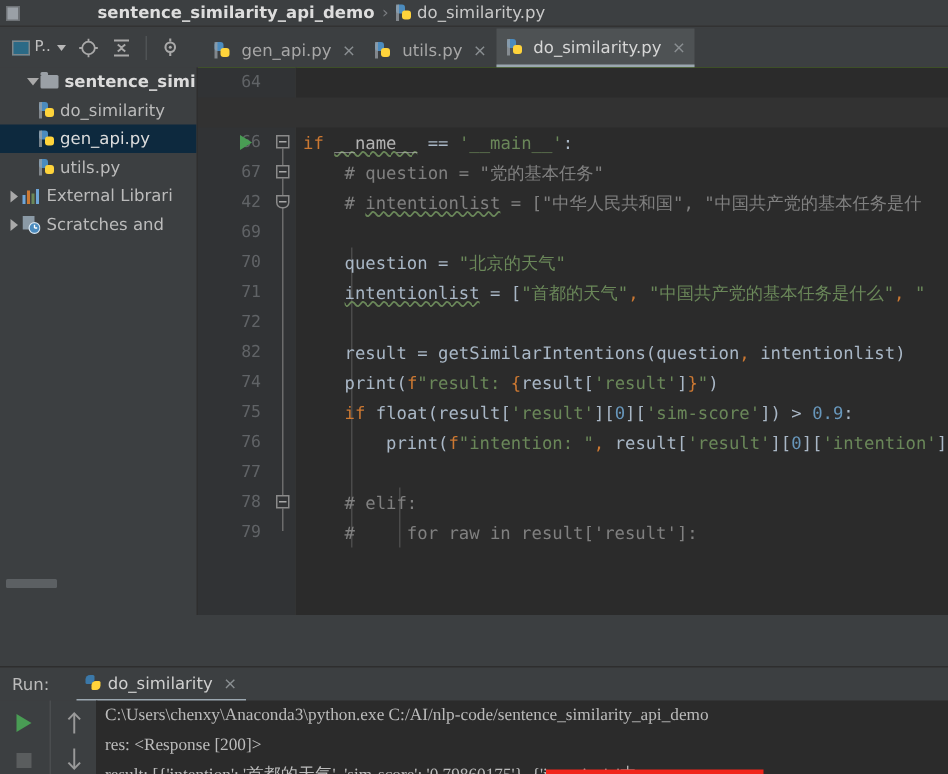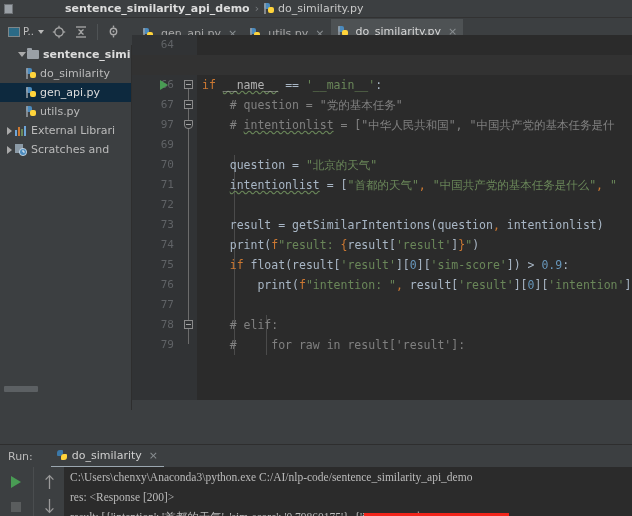--- a/index.html
+++ b/index.html
@@ -141,21 +141,21 @@
   .scratch-icon {
     width: 12px; height: 11px; margin-right: 4px; flex: 0 0 12px; position: relative;
   }
   #proj-hscroll {
     position: absolute; left: 4px; top: 341px; width: 34px; height: 6px;
     background: #5c6063; border-radius: 1px;
   }
 
   
   #editor {
-    position: absolute; left: 132px; top: 35px; width: 500px; height: 365px;
+    position: absolute; left: 132px; top: 45px; width: 500px; height: 365px;
     background: #4d7c0f;
     overflow: hidden;
   }
   #gutter {
     position: absolute; left: 0; top: 0; width: 48px; height: 365px;
     background: #313335;
   }
   #folds {
     position: absolute; left: 48px; top: 0; width: 17px; height: 365px;
     background: #313335;
@@ -423,26 +423,26 @@
     <div id="proj-hscroll"></div>
   </div>
 
   <div id="editor">
 
     <div id="gutter">
       <span class="lnum" style="top:0px">64</span>
       <span class="lnum cur" style="top:20px">65</span>
       <span class="lnum" style="top:40px">66</span>
       <span class="lnum" style="top:60px">67</span>
-      <span class="lnum" style="top:80px">97</span>
+      <span class="lnum" style="top:80px">42</span>
       <span class="lnum" style="top:100px">69</span>
       <span class="lnum" style="top:120px">70</span>
       <span class="lnum" style="top:140px">71</span>
       <span class="lnum" style="top:160px">72</span>
-      <span class="lnum" style="top:180px">73</span>
+      <span class="lnum" style="top:180px">82</span>
       <span class="lnum" style="top:200px">74</span>
       <span class="lnum" style="top:220px">75</span>
       <span class="lnum" style="top:240px">76</span>
       <span class="lnum" style="top:260px">77</span>
       <span class="lnum" style="top:280px">78</span>
       <span class="lnum" style="top:300px">79</span>
       <span class="run-arrow" style="top:45px"></span>
     </div>
 
     <div id="folds">

